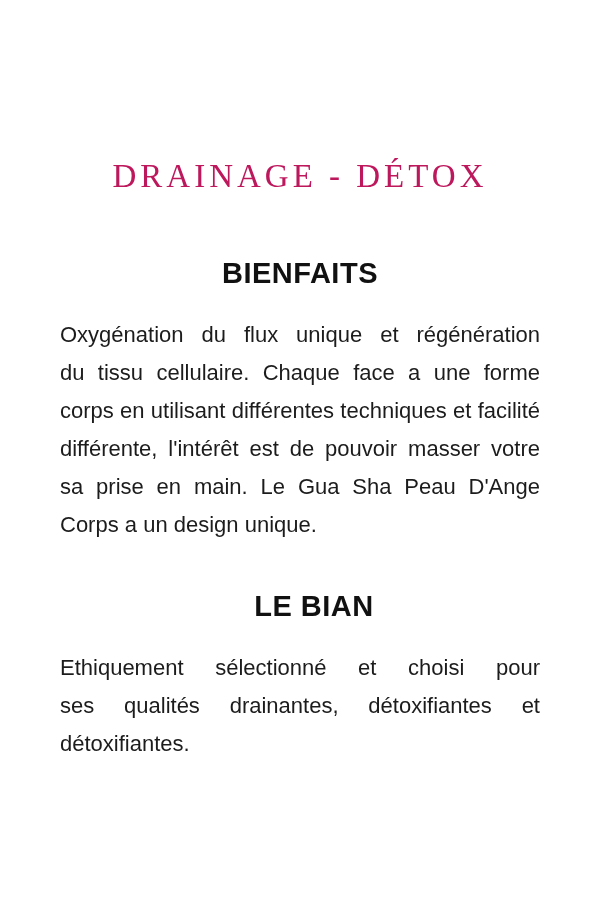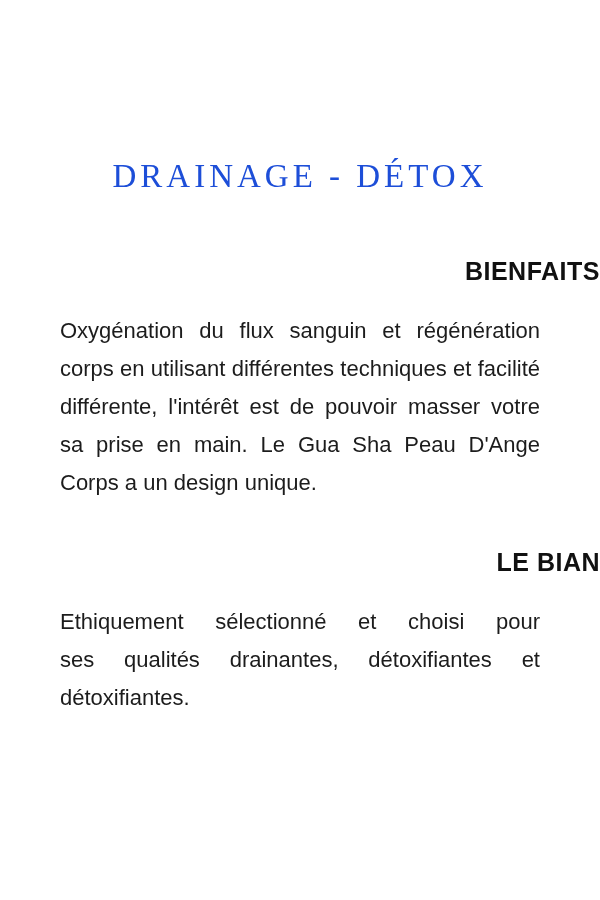--- a/index.html
+++ b/index.html
@@ -16,28 +16,28 @@
     font-family: "Liberation Sans", sans-serif;
   }
   .page-title {
     margin: 0;
     padding-top: 158px;
     text-align: center;
     font-family: "Liberation Serif", "DejaVu Serif", serif;
     font-weight: 400;
     font-size: 33px;
     letter-spacing: 4px;
-    color: #1d4ed8;
+    color: #be185d;
   }
   .section-heading {
     margin: 0;
-    text-align: right;
+    text-align: center;
     font-family: "Liberation Sans", "DejaVu Sans", sans-serif;
     font-weight: 700;
-    font-size: 25px;
+    font-size: 29px;
     letter-spacing: 0.5px;
     color: #111111;
   }
   .heading-bienfaits { margin-top: 62px; }
   .heading-lebian   { margin-top: 46px; margin-left: 28px; }
   .paragraph {
     width: 480px;
     margin: 26px auto 0 auto;
     color: #1c1c1c;
     font-family: "Liberation Sans", "DejaVu Sans", sans-serif;
@@ -57,21 +57,22 @@
 </head>
 <body>
 
 <div class="page">
 
   <h1 class="page-title">DRAINAGE - DÉTOX</h1>
 
   <h2 class="section-heading heading-bienfaits">BIENFAITS</h2>
 
   <div class="paragraph">
-    <div class="para-line">Oxygénation du flux sanguin et régénération</div>
+    <div class="para-line">Oxygénation du flux unique et régénération</div>
+    <div class="para-line">du tissu cellulaire. Chaque face a une forme</div>
     <div class="para-line">corps en utilisant différentes techniques et facilité</div>
     <div class="para-line">différente, l'intérêt est de pouvoir masser votre</div>
     <div class="para-line">sa prise en main. Le Gua Sha Peau D'Ange</div>
     <div class="para-line last-line">Corps a un design unique.</div>
   </div>
 
   <h2 class="section-heading heading-lebian">LE BIAN</h2>
 
   <div class="paragraph">
     <div class="para-line">Ethiquement sélectionné et choisi pour</div>

